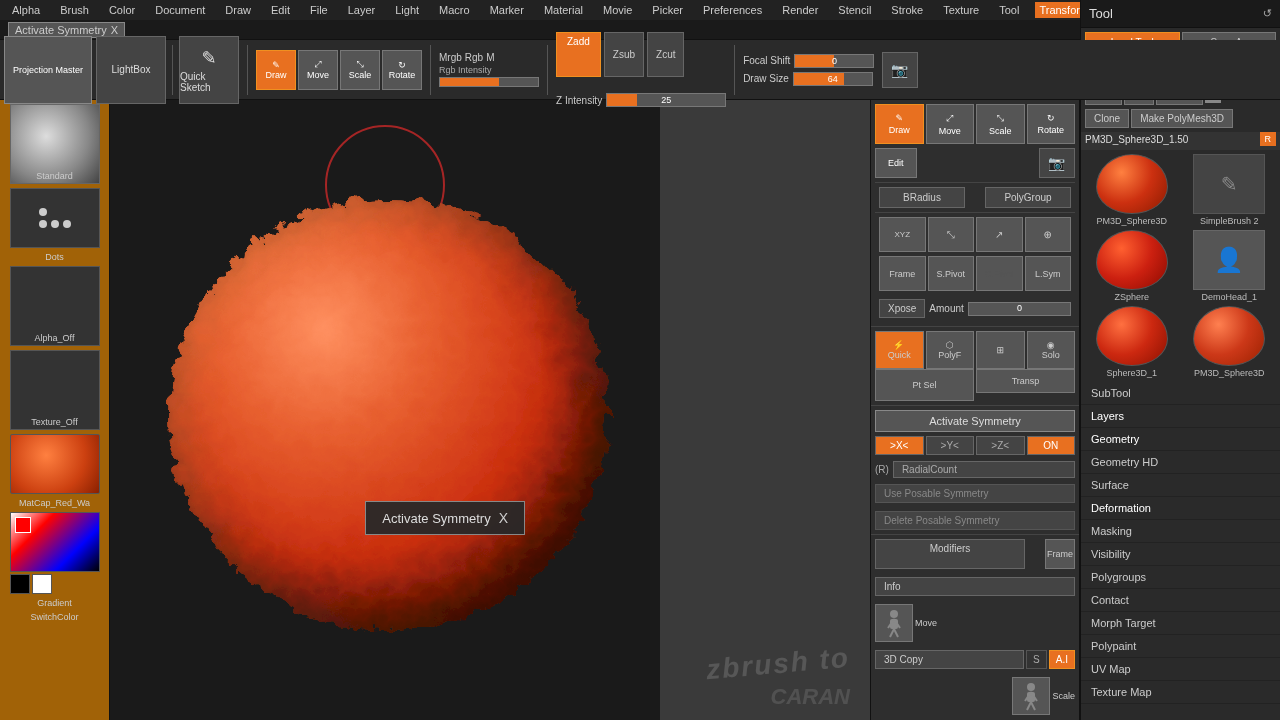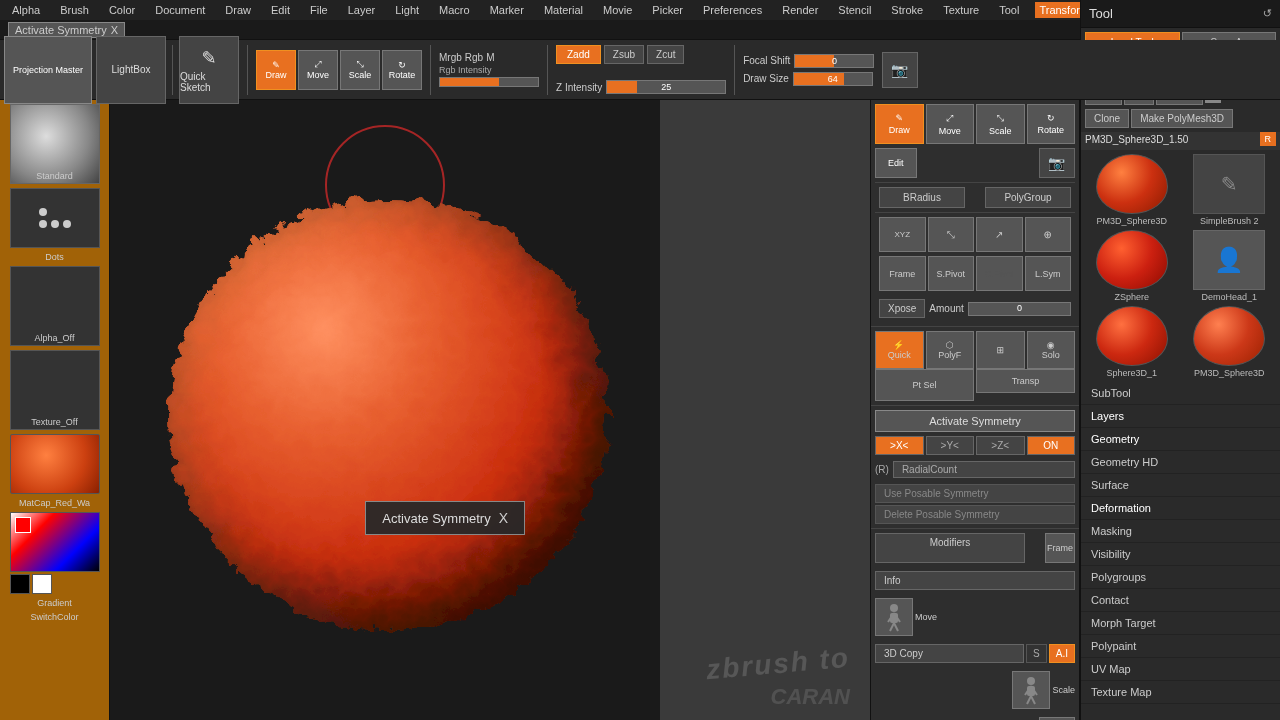--- a/index.html
+++ b/index.html
@@ -112,21 +112,21 @@
       border: 1px solid #f09020;
       color: #fff;
       padding: 3px 10px;
       font-size: 10px;
       cursor: pointer;
     }
     .gray-btn {
       background: #444;
       border: 1px solid #666;
       color: #ccc;
-      padding: 3px 8px;
+      padding: 16px 8px;
       font-size: 10px;
       cursor: pointer;
     }
     .slider-container {
       display: flex;
       align-items: center;
       gap: 4px;
     }
     .slider-label {
       color: #ccc;
@@ -510,21 +510,21 @@
       border: 1px solid #666;
       color: #aaa;
       padding: 2px 8px;
       font-size: 10px;
       cursor: pointer;
       flex: 1;
     }
     .posable-row {
       display: flex;
       flex-direction: column;
-      gap: 2px;
+      gap: 8px;
     }
     .posable-btn {
       background: #444;
       border: 1px solid #555;
       color: #888;
       padding: 3px 8px;
       font-size: 10px;
       cursor: pointer;
     }
     .modifiers-row {

